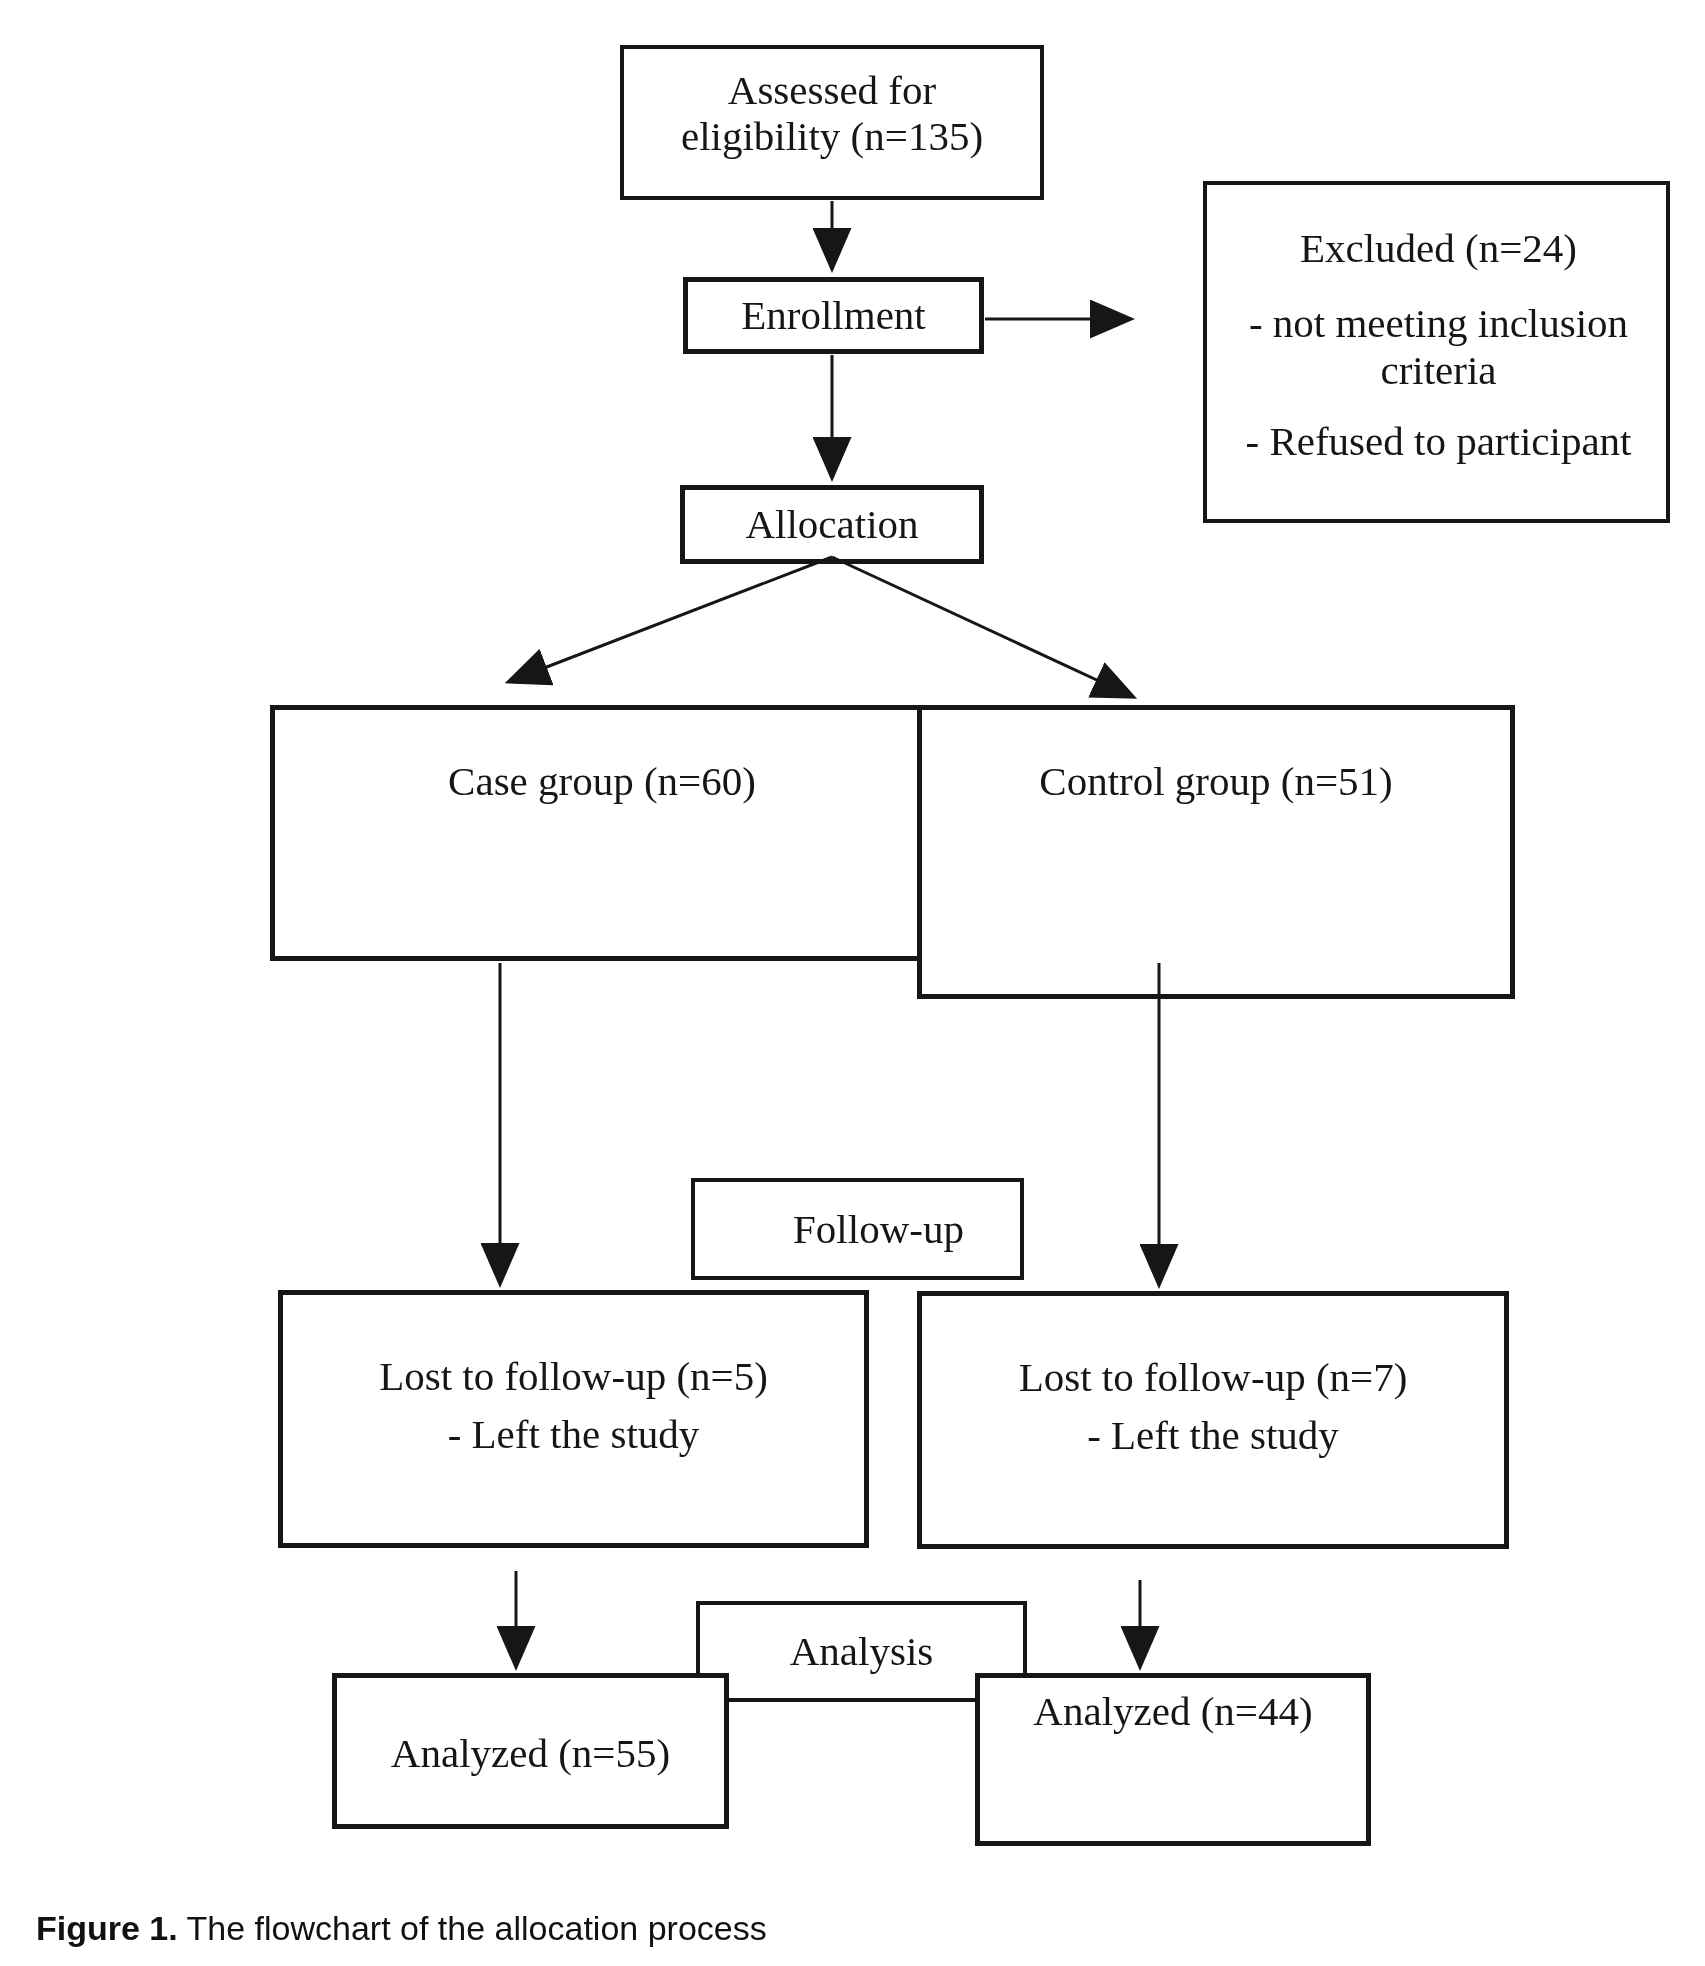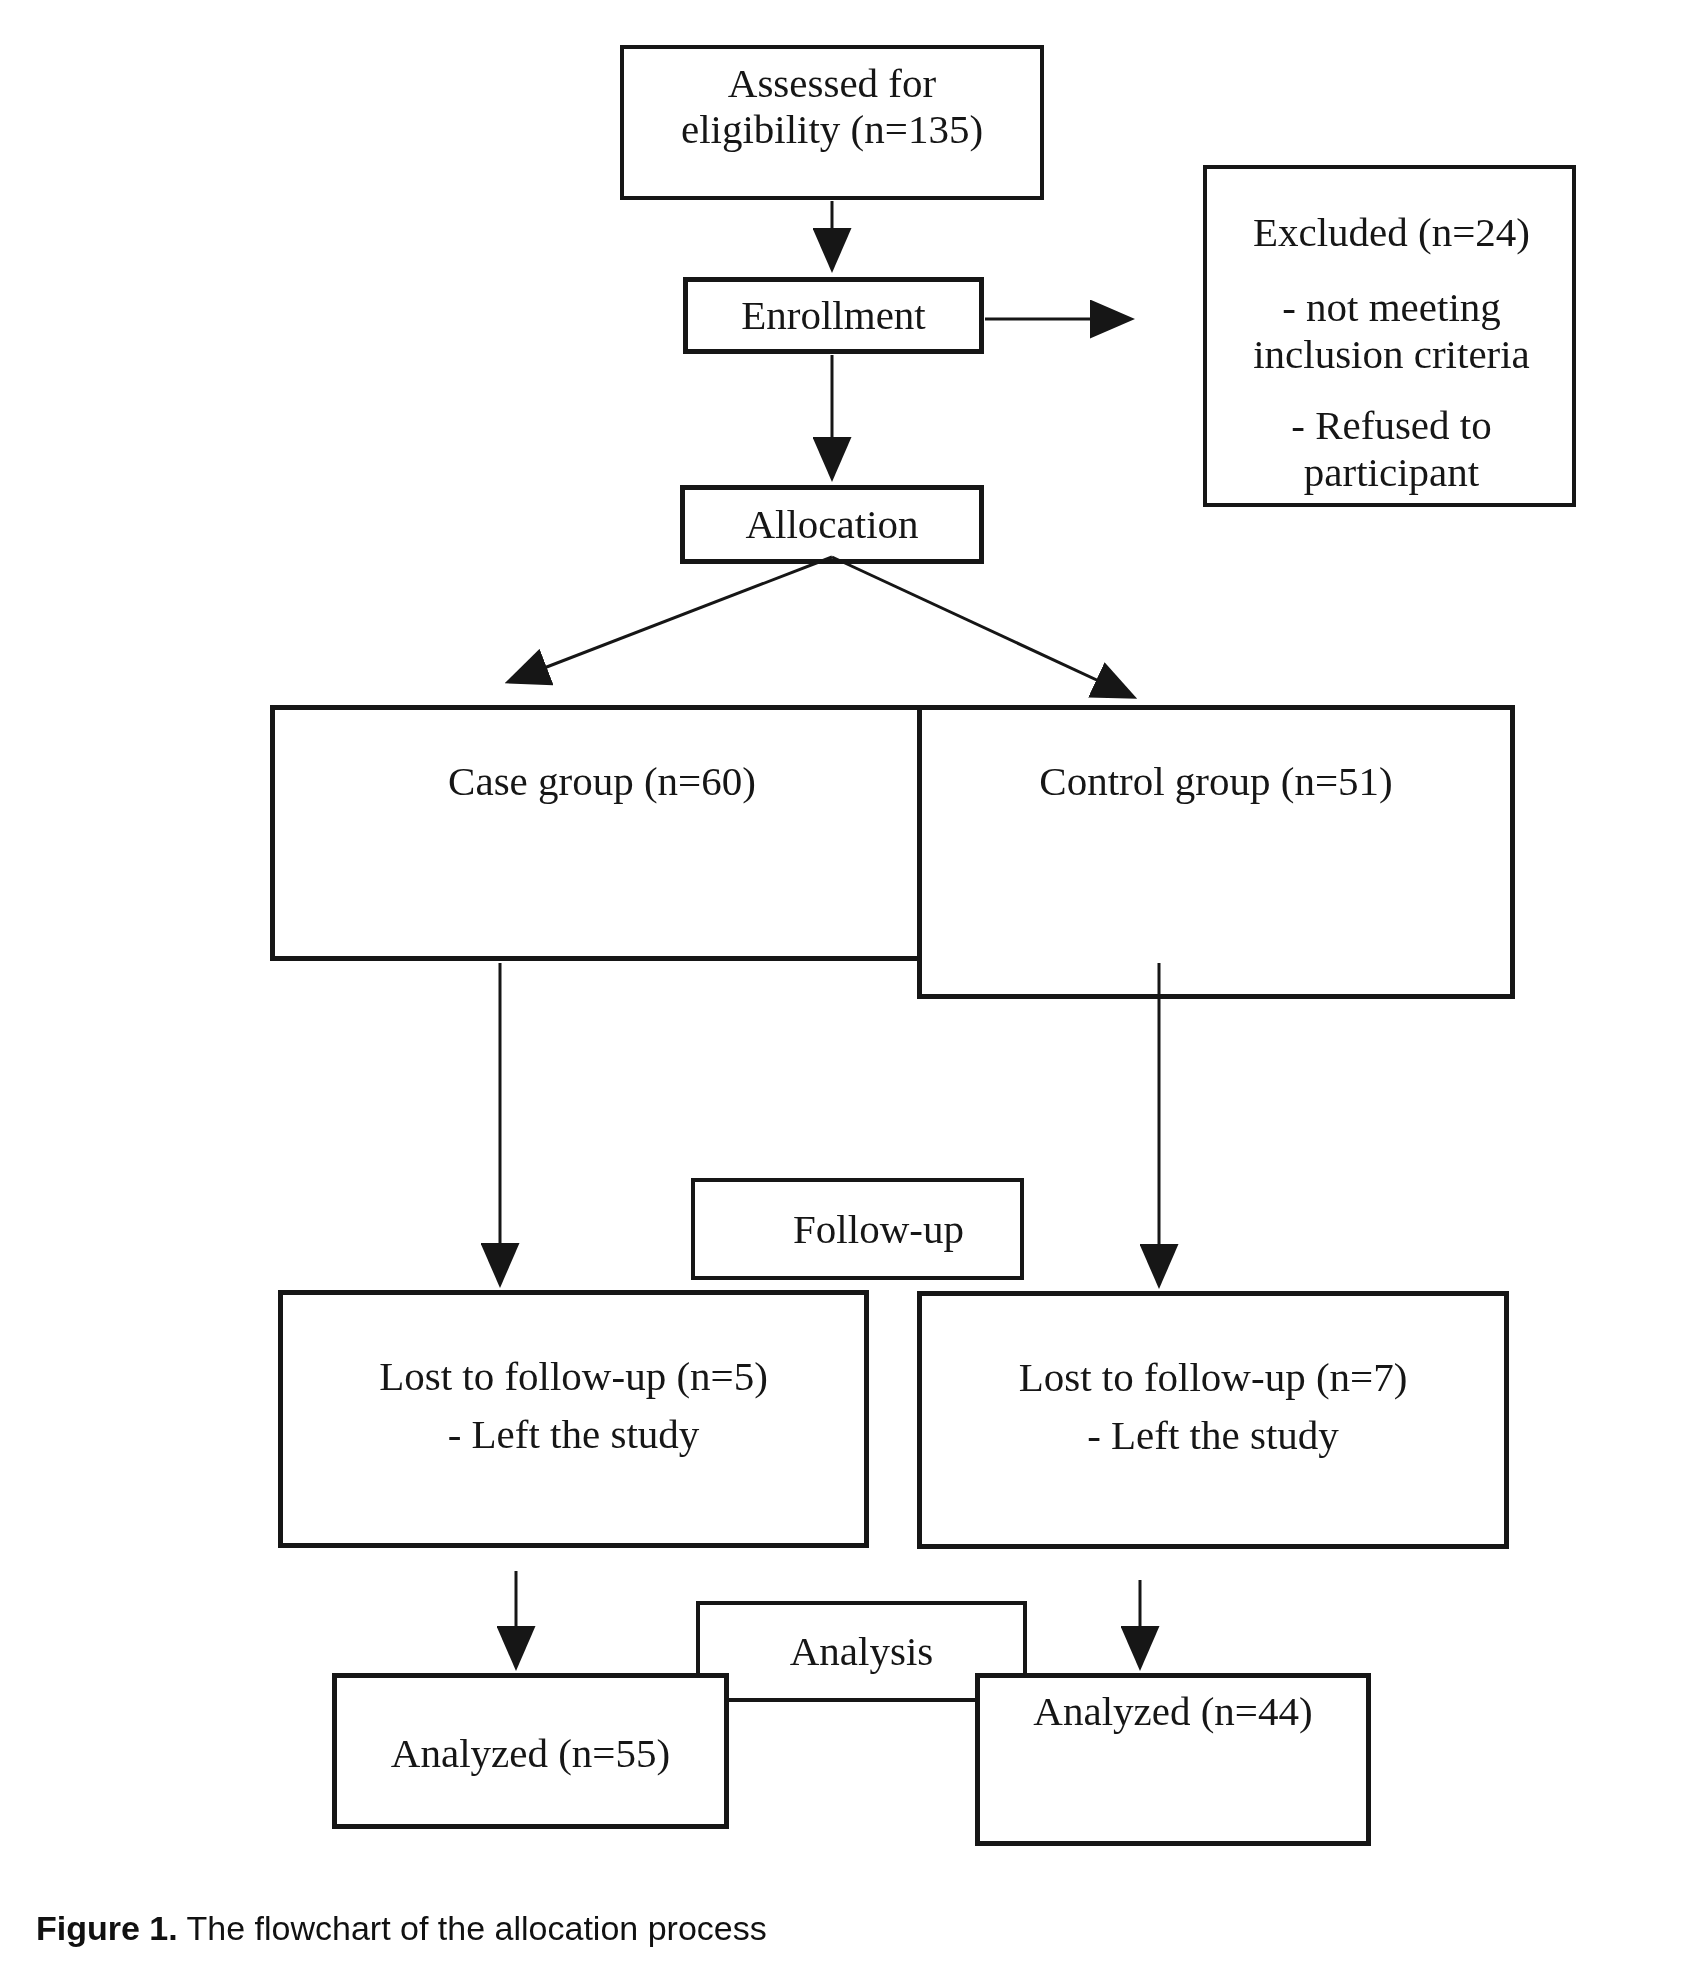--- a/index.html
+++ b/index.html
@@ -16,23 +16,23 @@
     box-sizing:border-box;
     background:#ffffff;
     border:5px solid #161616;
     text-align:center;
     font-size:41px;
     line-height:47px;
     z-index:2;
   }
   .center-flex{display:flex;align-items:center;justify-content:center;}
   
-  #assessed        {left:620px;  top:45px;   width:424px; height:155px; padding-top:11px; line-height:46px; border-width:4px;}
+  #assessed        {left:620px;  top:45px;   width:424px; height:155px; padding-top:18px; line-height:46px; border-width:4px;}
   #enrollment      {left:683px;  top:277px;  width:301px; height:77px;}
-  #excluded        {left:1203px; top:165px;  width:373px; height:342px; padding:40px 10px 0 14px; border-width:4px;}
+  #excluded        {left:1203px; top:181px;  width:467px; height:342px; padding:40px 10px 0 14px; border-width:4px;}
   #excluded .x-title{display:block;margin:0 0 28px 0;}
   #excluded .x-b1  {display:block;margin:0;}
   #excluded .x-b2  {display:block;margin-top:24px;}
   #allocation      {left:680px;  top:485px;  width:304px; height:79px;}
   #case-group      {left:270px;  top:705px;  width:664px; height:256px; padding-top:48px;}
   #control-group   {left:917px;  top:705px;  width:598px; height:294px; padding-top:48px;}
   #followup        {left:691px;  top:1178px; width:333px; height:102px; border-width:4px;padding-left:42px;}
   #lost-left       {left:278px;  top:1290px; width:591px; height:258px; padding-top:52px; line-height:58px;}
   #lost-right      {left:917px;  top:1291px; width:592px; height:258px; padding-top:52px; line-height:58px;}
   #analysis        {left:696px;  top:1601px; width:331px; height:101px; border-width:4px; z-index:1;}

